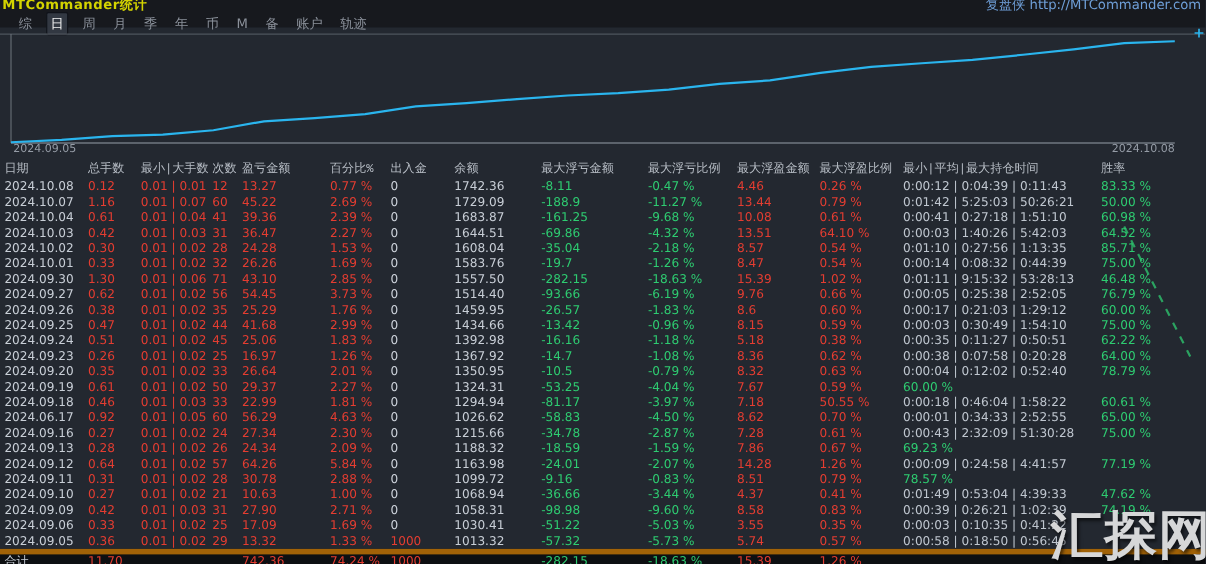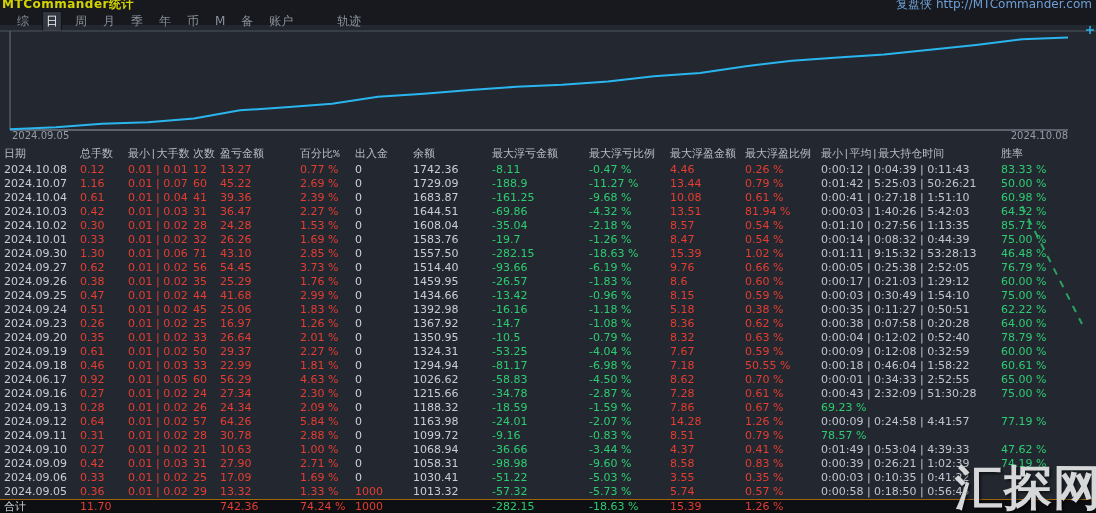--- a/index.html
+++ b/index.html
@@ -9,40 +9,40 @@
     font-family:"DejaVu Sans", sans-serif; -webkit-font-smoothing:antialiased;
   }
   
   .titlebar { position:absolute; top:0; left:0; width:100%; height:25px; background:#17191e; overflow:hidden; }
   .titlebar .app-title { position:absolute; top:-4px; left:2px; font-size:12px; font-weight:bold; color:#d4d400; letter-spacing:.5px; }
   .titlebar .brand { position:absolute; top:-4px; right:4px; font-size:12px; color:#6f9fd8; }
   
   .menubar { position:absolute; top:11px; left:0; width:100%; height:20px; display:flex; align-items:center; padding-left:14px; }
   .menu-item { font-size:12px; color:#8b919b; margin-right:10px; padding:1px 3px; cursor:default; white-space:nowrap; }
   .menu-item.active { background:#323842; border:1px solid #10131a; color:#f2f2f2; border-radius:2px; }
-  .menu-item.push { margin-left:28px; }
+  .menu-item.push { }
   
   .chart { position:absolute; top:26px; left:0; width:1096px; height:120px; }
   .chart svg { position:absolute; top:0; left:0; }
   .axis-label { position:absolute; font-size:10px; color:#959ca6; }
   .axis-label.left { left:12px; top:104px; }
   .axis-label.right { right:28px; top:104px; }
   
   .table { position:absolute; top:146px; left:0; width:1096px; }
   .row { display:grid; grid-template-columns:76px 48px 65px 27px 80px 55px 58px 79px 97px 81px 75px 76px 180px auto;
          padding-left:4px; height:14px; line-height:14px; }
   .row.header { height:17px; line-height:17px;font-family:Liberation Mono, monospace; }
   .cell { font-size:11px; white-space:nowrap; overflow:visible; }
   .h   { color:#b7bdc5; }
   .c-light { color:#c8ced6; }
   .c-red   { color:#e43d31; }
   .c-green { color:#2ecc71; }
   .c-zero  { color:#ccd2da; }
   .c-time  { color:#bfc6cf; }
-  .row.total { background:#0d0f12; border-top:1px solid #a16207; height:15px; line-height:14px; }
+  .row.total { background:#0d0f12; border-top:5px solid #a16207; height:15px; line-height:14px; }
   
   .overlay { position:absolute; top:0; left:0; pointer-events:none; }
   .watermark { position:absolute; right:-6px; bottom:2px; font-size:48px; font-weight:bold; color:#d6d7d8;
                letter-spacing:1px; text-shadow:2px 2px 3px rgba(0,0,0,.55); z-index:50; line-height:1; }
 </style>
 </head>
 <body>
 
 <div class="titlebar">
   <span class="app-title">MTCommander统计</span>
@@ -146,21 +146,21 @@
       <div class="cell c-red">0.42</div>
       <div class="cell c-red">0.01 | 0.03</div>
       <div class="cell c-red">31</div>
       <div class="cell c-red">36.47</div>
       <div class="cell c-red">2.27 %</div>
       <div class="cell c-zero">0</div>
       <div class="cell c-light">1644.51</div>
       <div class="cell c-green">-69.86</div>
       <div class="cell c-green">-4.32 %</div>
       <div class="cell c-red">13.51</div>
-      <div class="cell c-red">81.94 %</div>
+      <div class="cell c-red">64.10 %</div>
       <div class="cell c-time">0:00:03 | 1:40:26 | 5:42:03</div>
       <div class="cell c-green">64.52 %</div>
     </div>
     <div class="row">
       <div class="cell c-light">2024.10.02</div>
       <div class="cell c-red">0.30</div>
       <div class="cell c-red">0.01 | 0.02</div>
       <div class="cell c-red">28</div>
       <div class="cell c-red">24.28</div>
       <div class="cell c-red">1.53 %</div>
@@ -307,34 +307,33 @@
       <div class="cell c-red">0.01 | 0.02</div>
       <div class="cell c-red">50</div>
       <div class="cell c-red">29.37</div>
       <div class="cell c-red">2.27 %</div>
       <div class="cell c-zero">0</div>
       <div class="cell c-light">1324.31</div>
       <div class="cell c-green">-53.25</div>
       <div class="cell c-green">-4.04 %</div>
       <div class="cell c-red">7.67</div>
       <div class="cell c-red">0.59 %</div>
-      <div class="cell c-time">0:00:09 | 0:12:08 | 0:32:59</div>
       <div class="cell c-green">60.00 %</div>
     </div>
     <div class="row">
       <div class="cell c-light">2024.09.18</div>
       <div class="cell c-red">0.46</div>
       <div class="cell c-red">0.01 | 0.03</div>
       <div class="cell c-red">33</div>
       <div class="cell c-red">22.99</div>
       <div class="cell c-red">1.81 %</div>
       <div class="cell c-zero">0</div>
       <div class="cell c-light">1294.94</div>
       <div class="cell c-green">-81.17</div>
-      <div class="cell c-green">-6.98 %</div>
+      <div class="cell c-green">-3.97 %</div>
       <div class="cell c-red">7.18</div>
       <div class="cell c-red">50.55 %</div>
       <div class="cell c-time">0:00:18 | 0:46:04 | 1:58:22</div>
       <div class="cell c-green">60.61 %</div>
     </div>
     <div class="row">
       <div class="cell c-light">2024.06.17</div>
       <div class="cell c-red">0.92</div>
       <div class="cell c-red">0.01 | 0.05</div>
       <div class="cell c-red">60</div>

